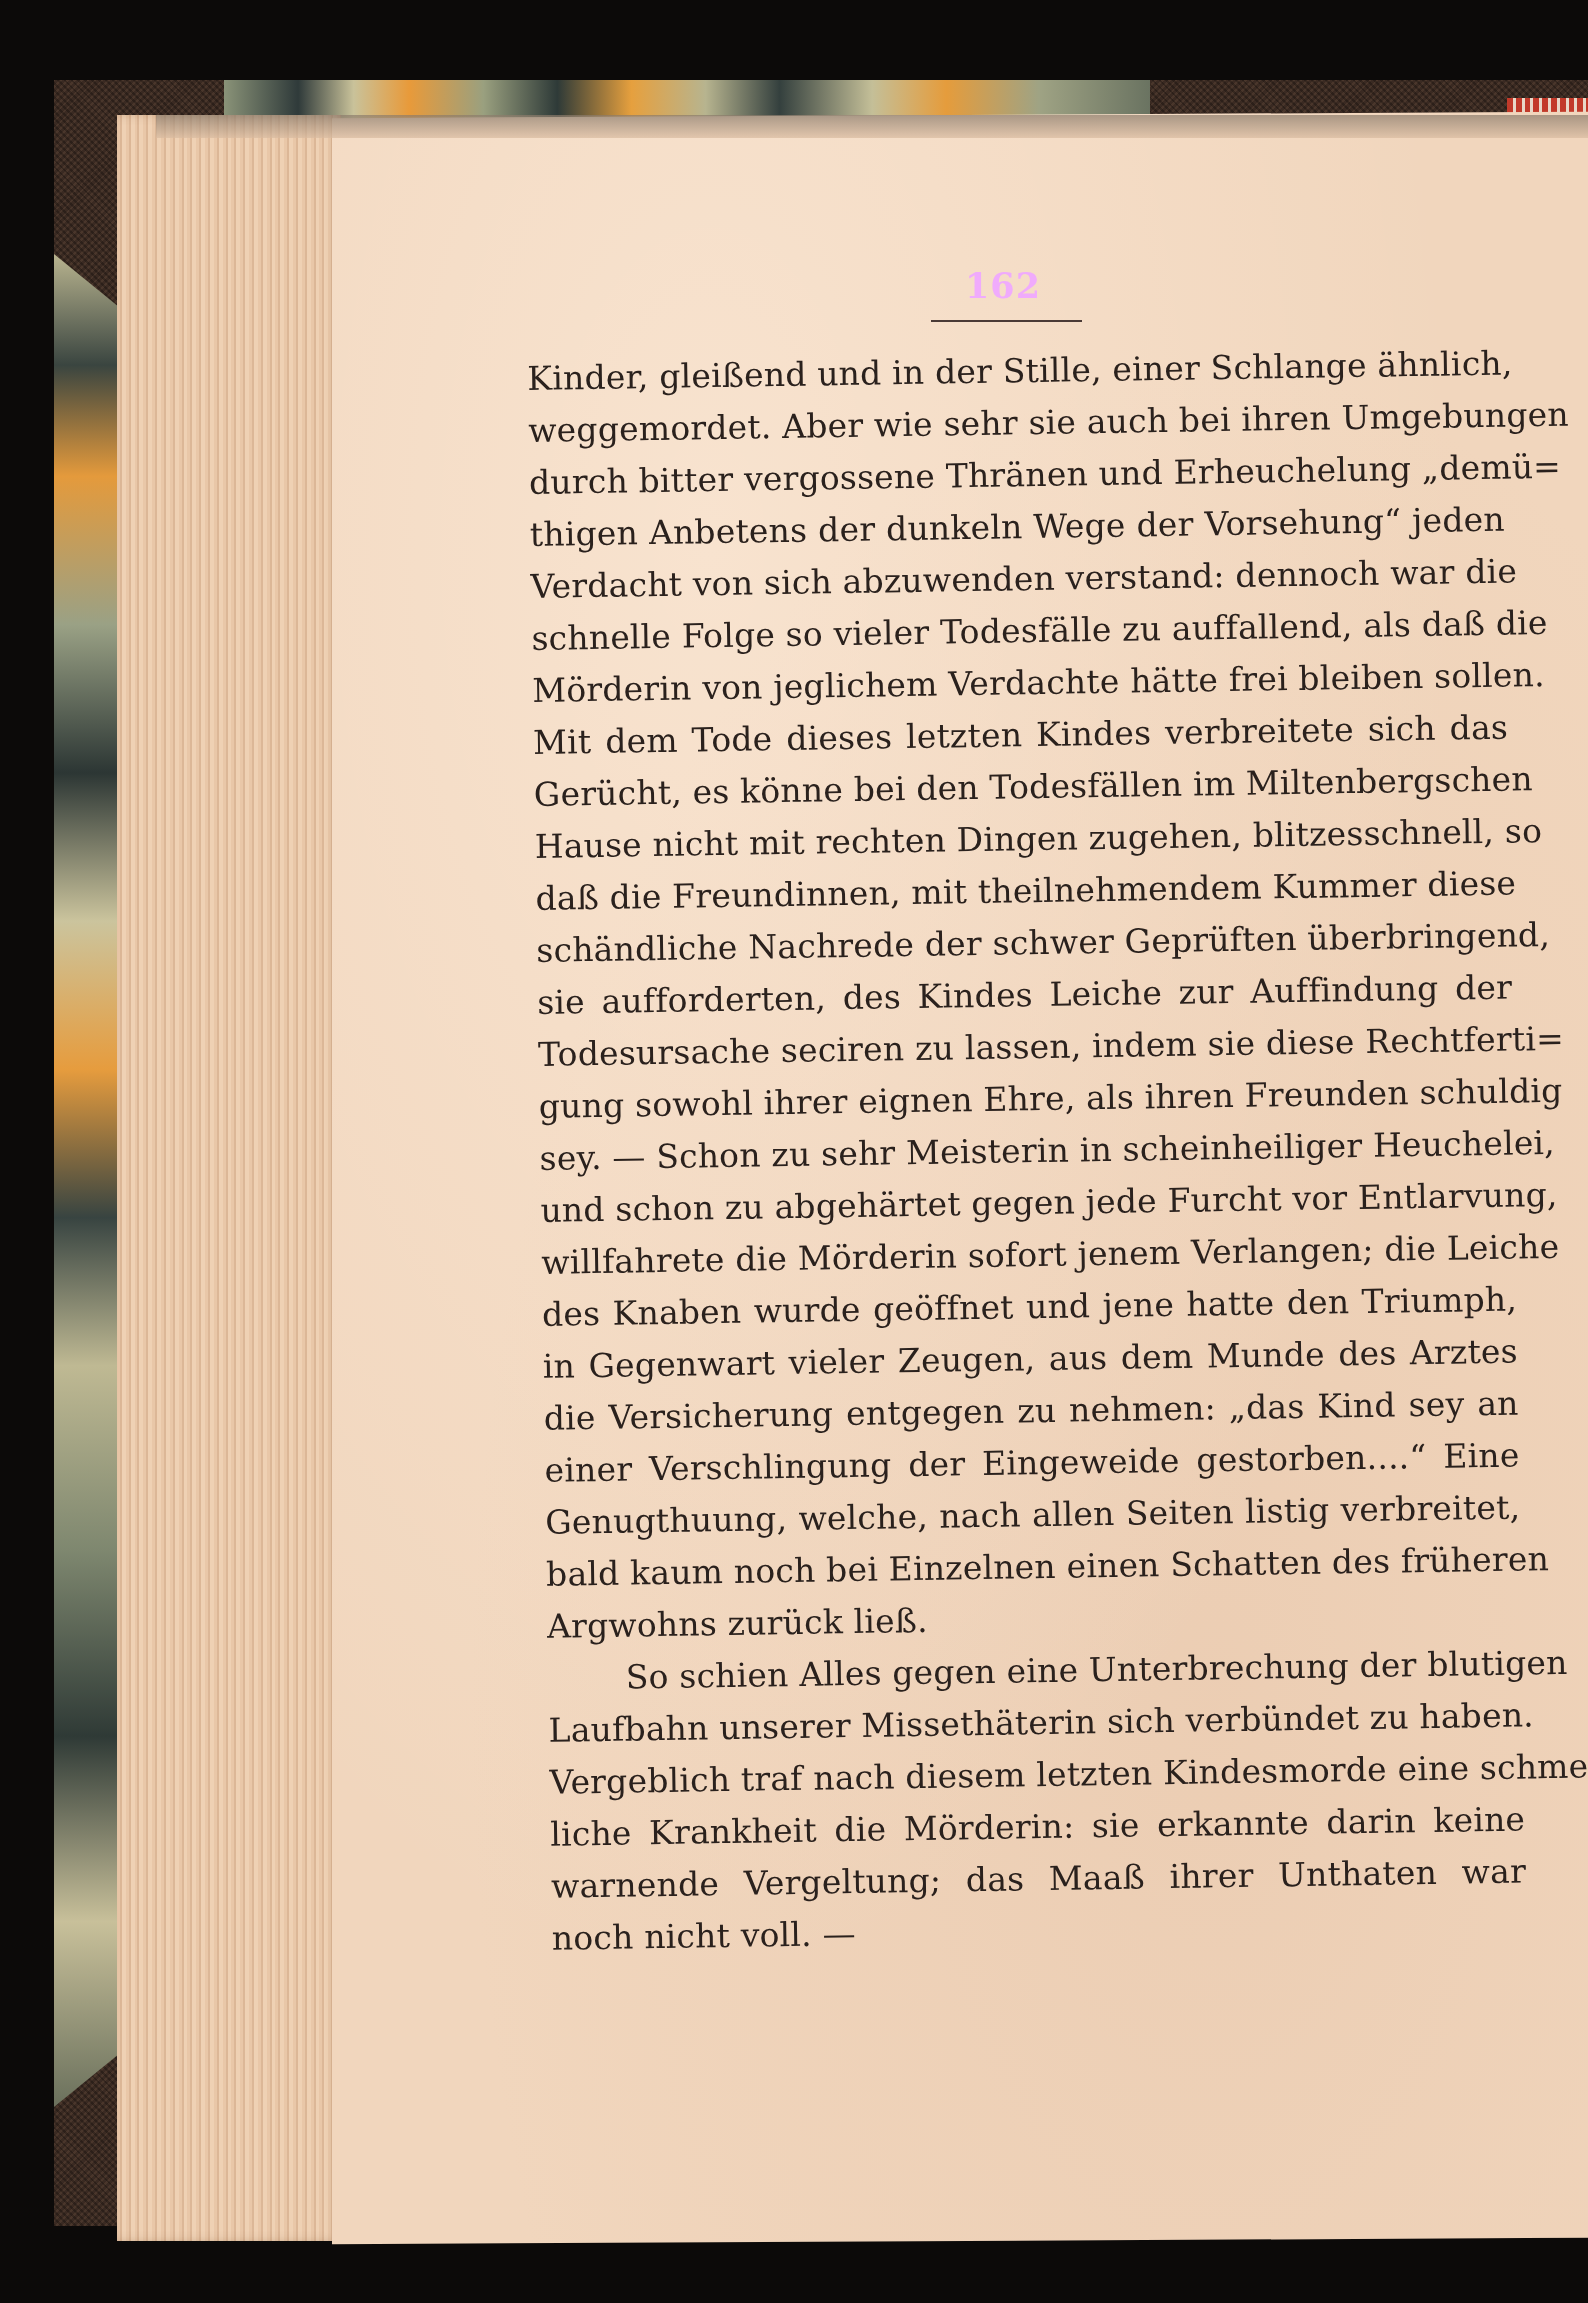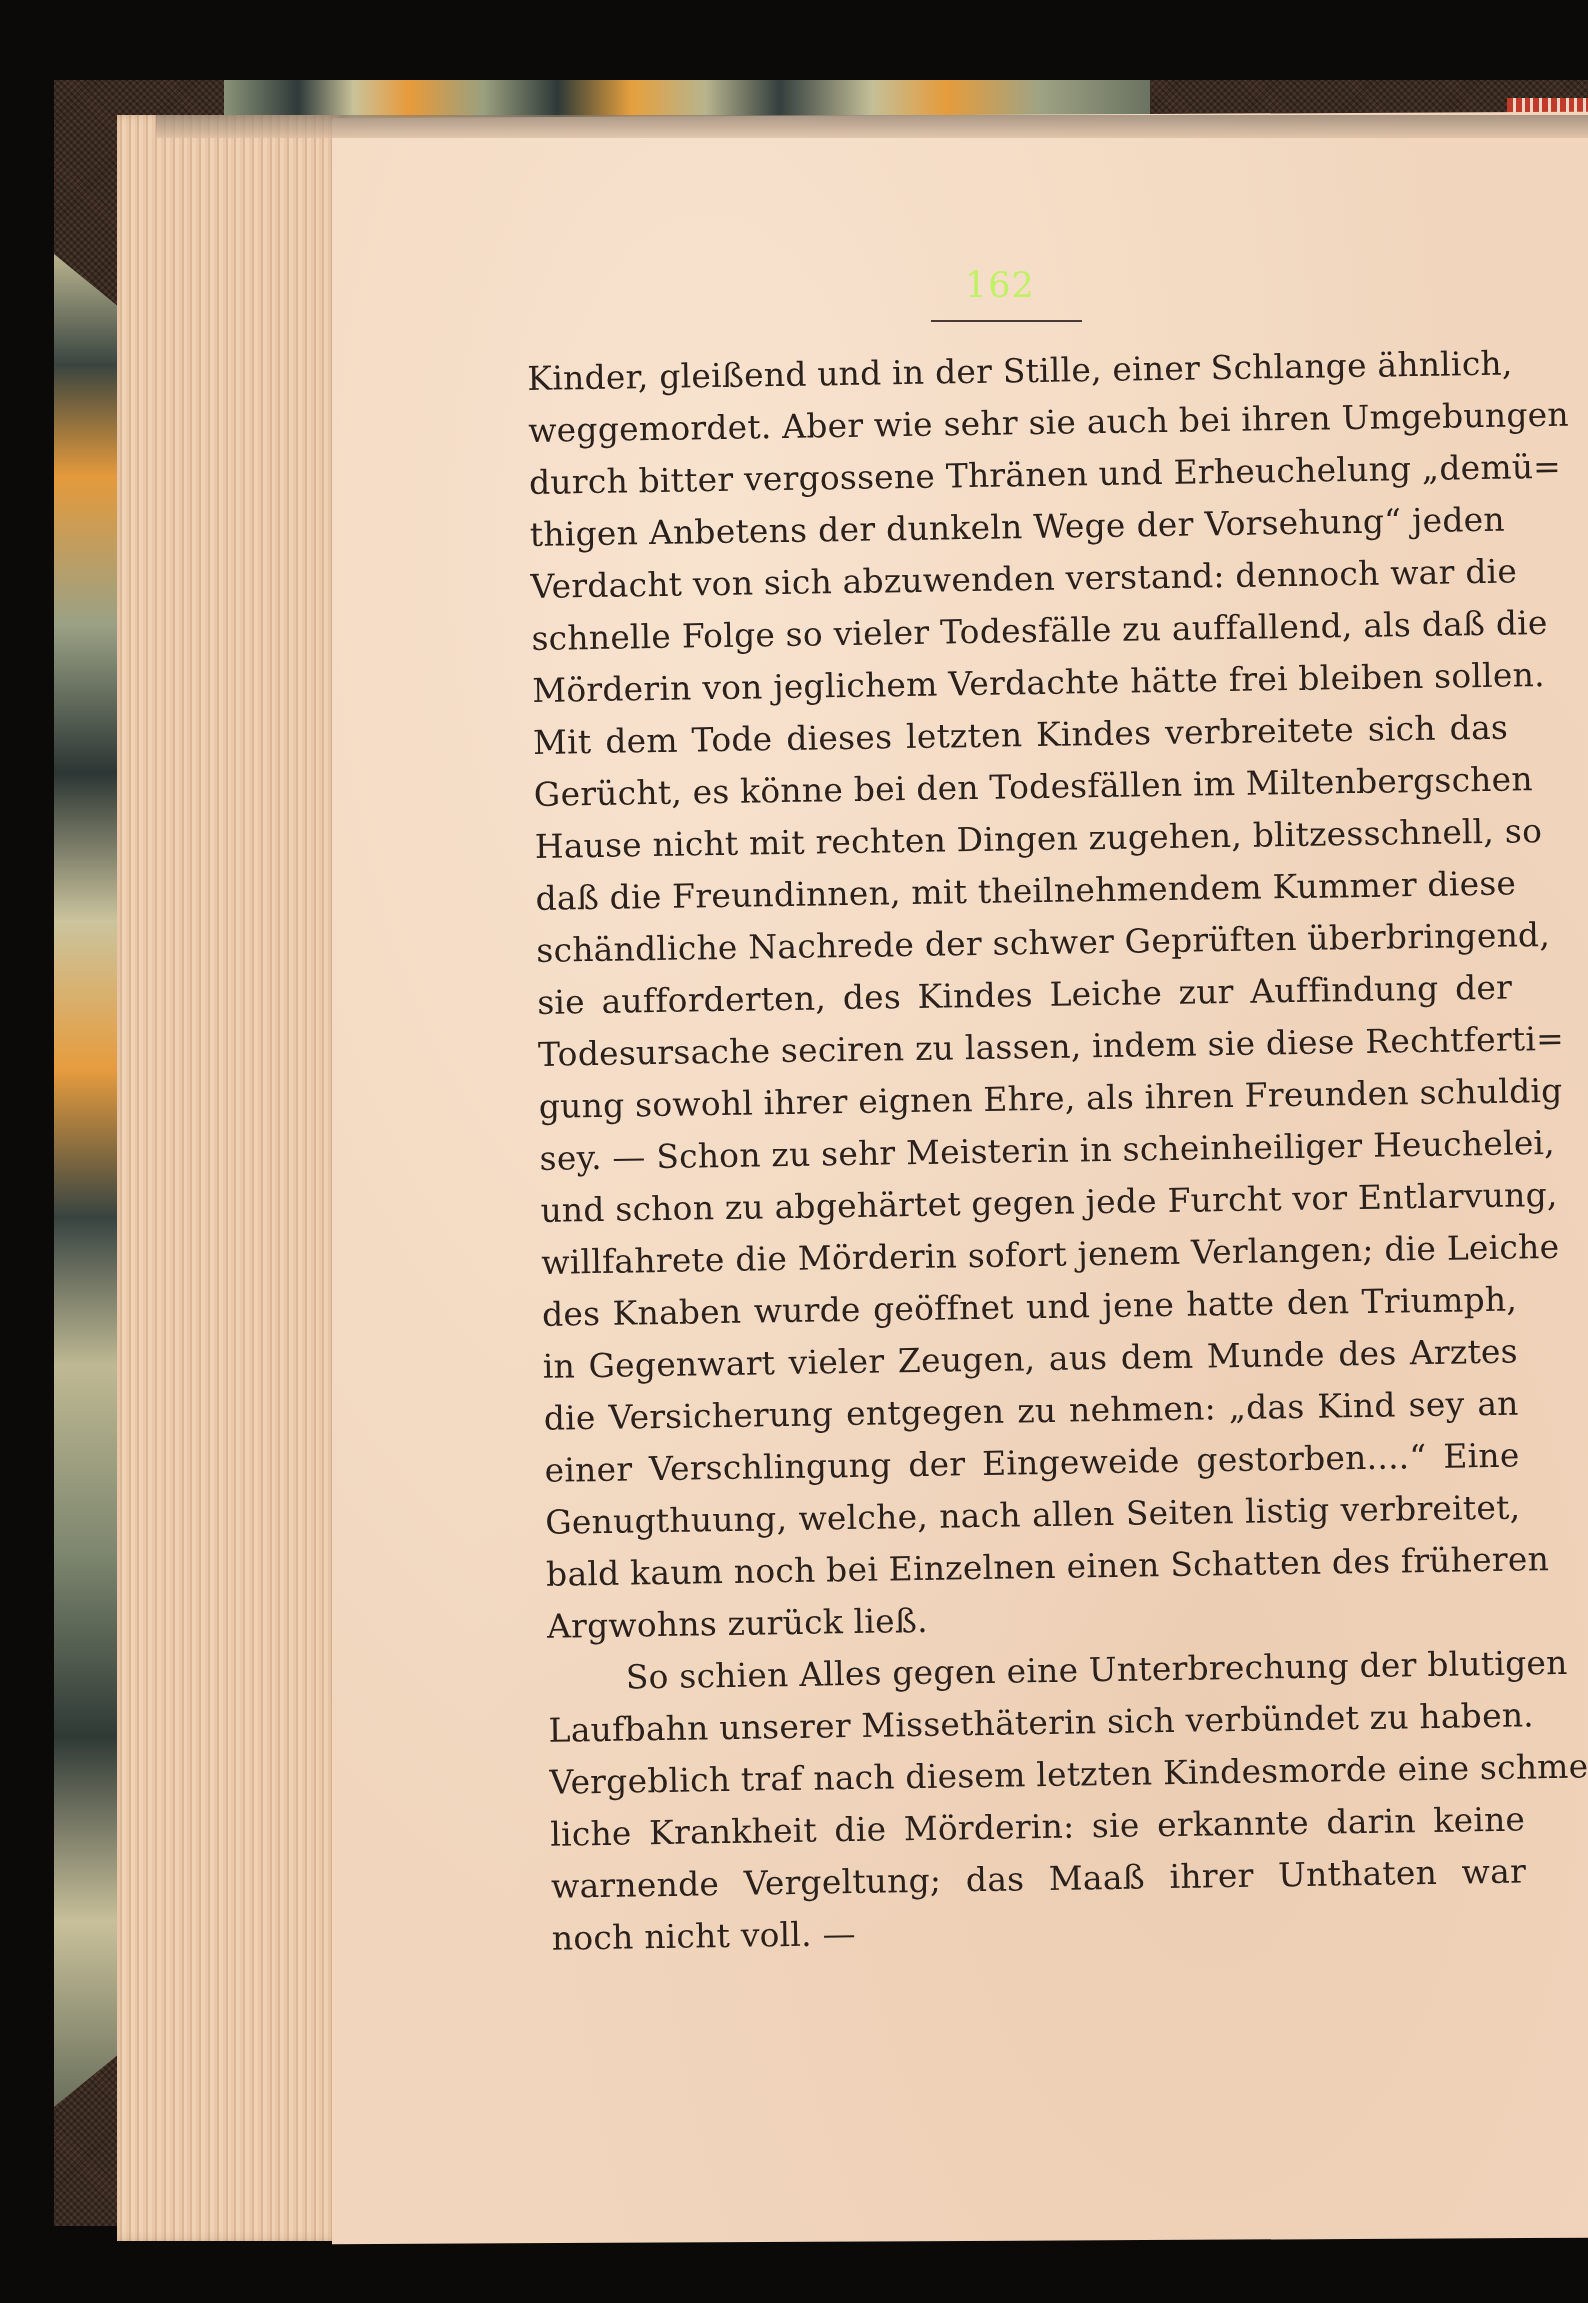--- a/index.html
+++ b/index.html
@@ -11,21 +11,21 @@
   .marble-left{position:absolute;left:54px;top:254px;width:68px;height:1853px;
     background:linear-gradient(180deg,#b9b48f 0%,#3a4540 6%,#e49a3c 12%,#9aa185 20%,#2c3634 28%,#cbc49d 36%,#e69c3e 44%,#384441 52%,#bfb993 60%,#7e876f 70%,#2f3a36 80%,#c8c09a 90%,#6a705c 100%);
     clip-path:polygon(0 0,100% 3%,100% 97%,0 100%);}
   .fore-edge{position:absolute;left:117px;top:115px;width:224px;height:2126px;
     background:repeating-linear-gradient(90deg,#e9c7a8 0 2.9px,#dcb797 2.9px 4.9px,#efd1b4 4.9px 8.8px);
     box-shadow:inset -5.9px 0 9.8px rgba(120,80,50,.25);}
   .page{position:absolute;left:332px;top:115px;width:1257px;height:2126px;background:#f1d6bd;
     background-image:radial-gradient(ellipse at 30% 20%,rgba(255,240,225,.5),transparent 60%),radial-gradient(ellipse at 70% 75%,rgba(220,180,150,.25),transparent 60%);
     transform:skewY(-0.3deg);}
   .page-top-shade{position:absolute;left:156px;top:115px;width:1433px;height:23.4px;background:linear-gradient(180deg,#8a7a6a,#d9bba0);opacity:.7;}
-  .page-number{position:absolute;left:965px;top:265px;font-size:35px;font-weight:normal;color:#bef264;letter-spacing:1px;}
+  .page-number{position:absolute;left:965px;top:265px;font-size:35px;font-weight:bold;color:#f0abfc;letter-spacing:1px;}
   .page-rule{position:absolute;left:931px;top:320px;width:151px;height:2px;background:#4a3a36;}
   .text{position:absolute;left:527px;top:353px;width:975px;color:#2a211d;font-family:"DejaVu Serif",serif;font-size:33px;line-height:52px;transform:rotate(-0.9deg);transform-origin:left top;}
   .line{display:block;white-space:nowrap;text-align:justify;text-align-last:justify;letter-spacing:0.2px;}
   .line.last{text-align-last:left;}
   .indent{padding-left:78px;}
   .ribbon{position:absolute;left:1507px;top:98px;width:82px;height:21.5px;background:repeating-linear-gradient(90deg,#c23a2a 0 5.9px,#e8d8c8 5.9px 8.8px);}
 </style>
 </head>
 <body>
 

